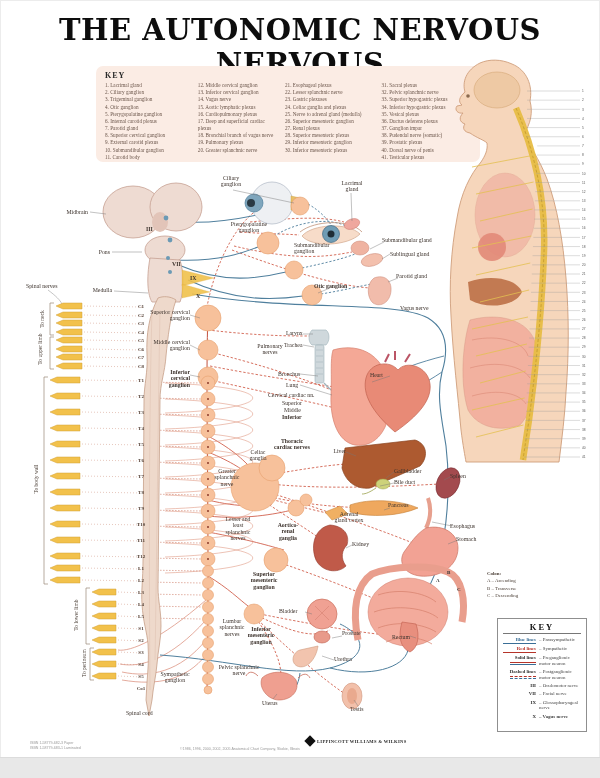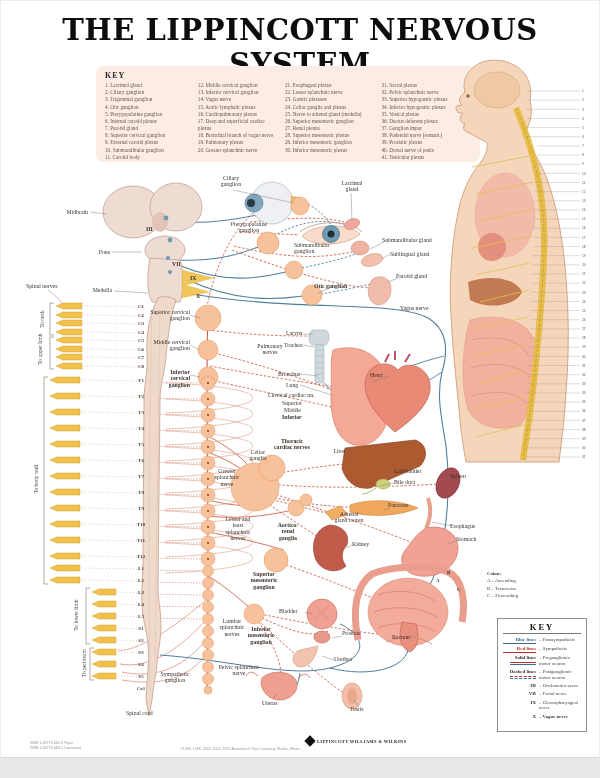--- a/index.html
+++ b/index.html
@@ -45,21 +45,21 @@
   .foot{position:absolute;font-size:3.6px;color:#999;line-height:1.4;z-index:6;font-family:"Liberation Sans",sans-serif;}
   .pub{position:absolute;left:306px;top:737px;display:flex;align-items:center;gap:3px;z-index:6;}
   .pub .diamond{width:8px;height:8px;background:#101010;transform:rotate(45deg);flex:none;}
   .pub .pub-name{font-size:4.6px;font-weight:bold;letter-spacing:.3px;color:#2a2a2a;font-family:"Liberation Serif",serif;}
 </style>
 </head>
 <body>
 
 <div class="poster">
 
-  <div class="title">THE LIPPINCOTT NERVOUS SYSTEM</div>
+  <div class="title">THE AUTONOMIC NERVOUS NERVOUS</div>
 
   <div class="key-top">
     <div class="kt-head">KEY</div>
     <div class="kt-cols">
       <div class="kt-col c1">
           <div class="ki">1. Lacrimal gland</div>
           <div class="ki">2. Ciliary ganglion</div>
           <div class="ki">3. Trigeminal ganglion</div>
           <div class="ki">4. Otic ganglion</div>
           <div class="ki">5. Pterygopalatine ganglion</div>

